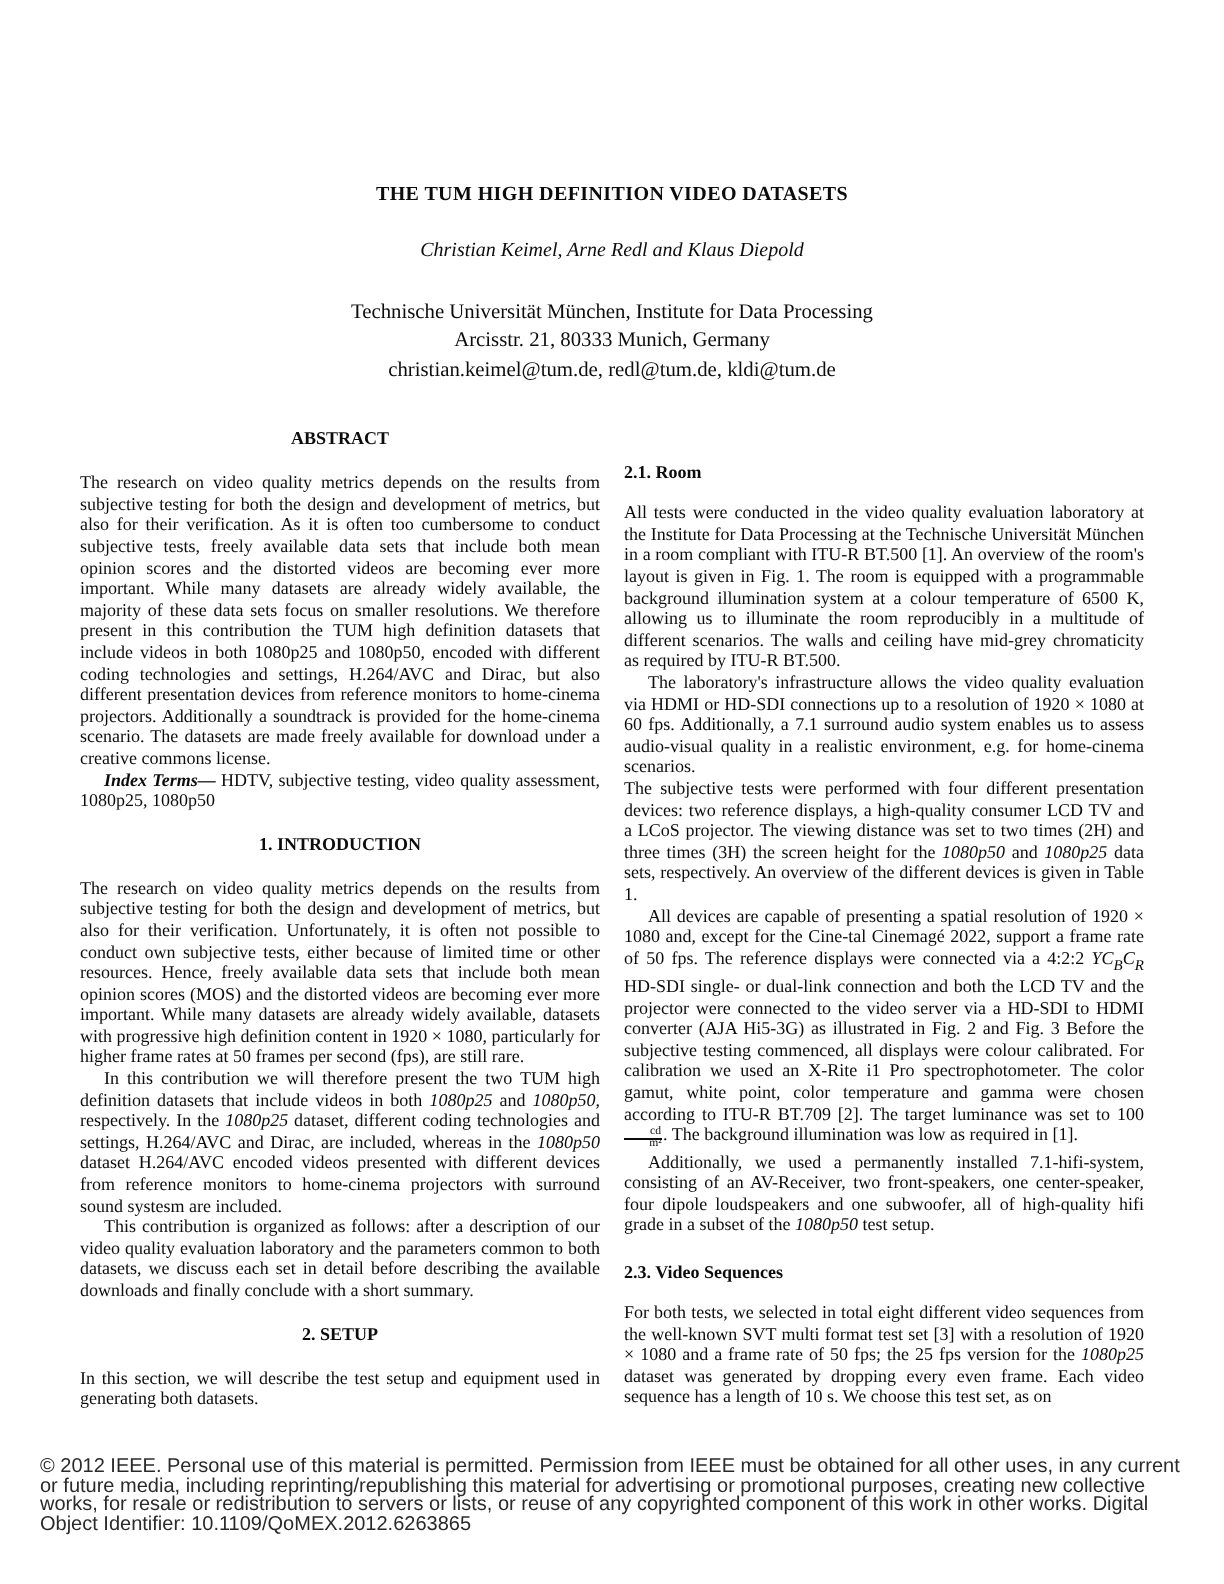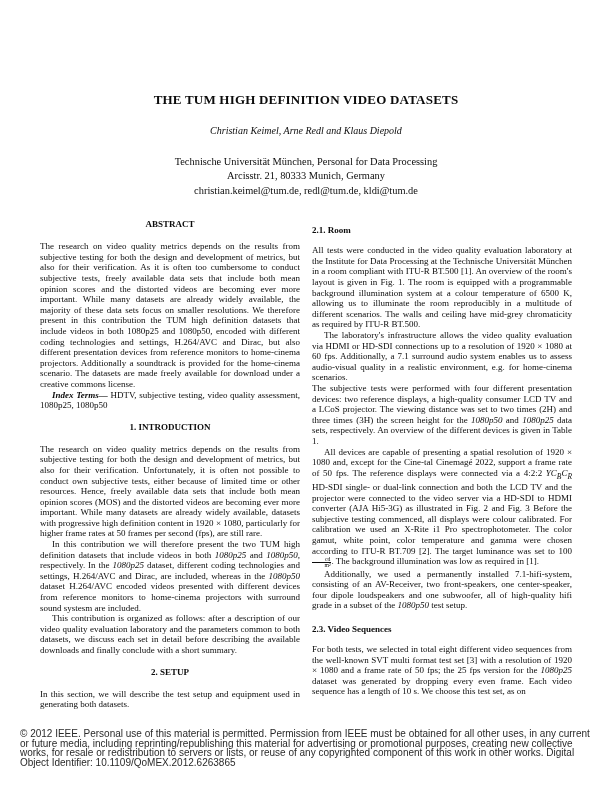--- a/index.html
+++ b/index.html
@@ -7,21 +7,21 @@
     position:relative;
     width:612px;height:792px;
     margin:0 auto;
     background:#ffffff;
     font-family:"Liberation Serif","DejaVu Serif",serif;
     color:#0c0c0c;
     overflow:hidden;
   }
   .header{ text-align:center; padding-top:92px; }
   .title{
-    font-size:13px; font-weight:bold; letter-spacing:.2px;
+    font-size:10px; font-weight:bold; letter-spacing:.2px;
     margin:0;
   }
   .authors{
     font-style:italic; font-size:10px; margin-top:17px;
   }
   .affiliation{
     font-size:10.4px; margin-top:19px; line-height:14.4px;
   }
   .columns{
     display:flex; gap:12px;
@@ -32,21 +32,21 @@
   .col{ width:260px; font-size:9px; line-height:10.6px; }
   h2.sec{
     text-align:center; font-size:9px; font-weight:bold;
     margin:11px 0 11px 0; line-height:11px;
   }
   h2.sec.first{ margin-top:0; }
   h3.subsec{
     text-align:left; font-size:9px; font-weight:bold;
     margin:13px 0 9px 0; line-height:11px;
   }
-  h3.subsec.first{ margin-top:6px; }
+  h3.subsec.first{ margin-top:17px; }
   .col p{ margin:0; text-indent:12px; }
   .col p.noindent{ text-indent:0; }
   .it-label{ font-weight:bold; font-style:italic; }
   .frac{
     display:inline-block; vertical-align:-3px; text-align:center;
     font-size:5.8px; line-height:5.4px;
   }
   .frac .fn{ display:block; border-bottom:.6px solid #0c0c0c; padding:0 1px; }
   .frac .fd{ display:block; }
   .footer{
@@ -58,21 +58,21 @@
 </style>
 </head>
 <body>
 
 <div class="page">
 
   <div class="header">
     <div class="title">THE TUM HIGH DEFINITION VIDEO DATASETS</div>
     <div class="authors">Christian Keimel, Arne Redl and Klaus Diepold</div>
     <div class="affiliation">
-      <div>Technische Universität München, Personal for Data Processing</div>
+      <div>Technische Universität München, Institute for Data Processing</div>
       <div>Arcisstr. 21, 80333 Munich, Germany</div>
       <div>christian.keimel@tum.de, redl@tum.de, kldi@tum.de</div>
     </div>
   </div>
 
   <div class="columns">
 
     <div class="col">
       <h2 class="sec first">ABSTRACT</h2>
       <p class="noindent">The research on video quality metrics depends on the results from subjective testing for both the design and development of metrics, but also for their verification. As it is often too cumbersome to conduct subjective tests, freely available data sets that include both mean opinion scores and the distorted videos are becoming ever more important. While many datasets are already widely available, the majority of these data sets focus on smaller resolutions. We therefore present in this contribution the TUM high definition datasets that include videos in both 1080p25 and 1080p50, encoded with different coding technologies and settings, H.264/AVC and Dirac, but also different presentation devices from reference monitors to home-cinema projectors. Additionally a soundtrack is provided for the home-cinema scenario. The datasets are made freely available for download under a creative commons license.</p>

